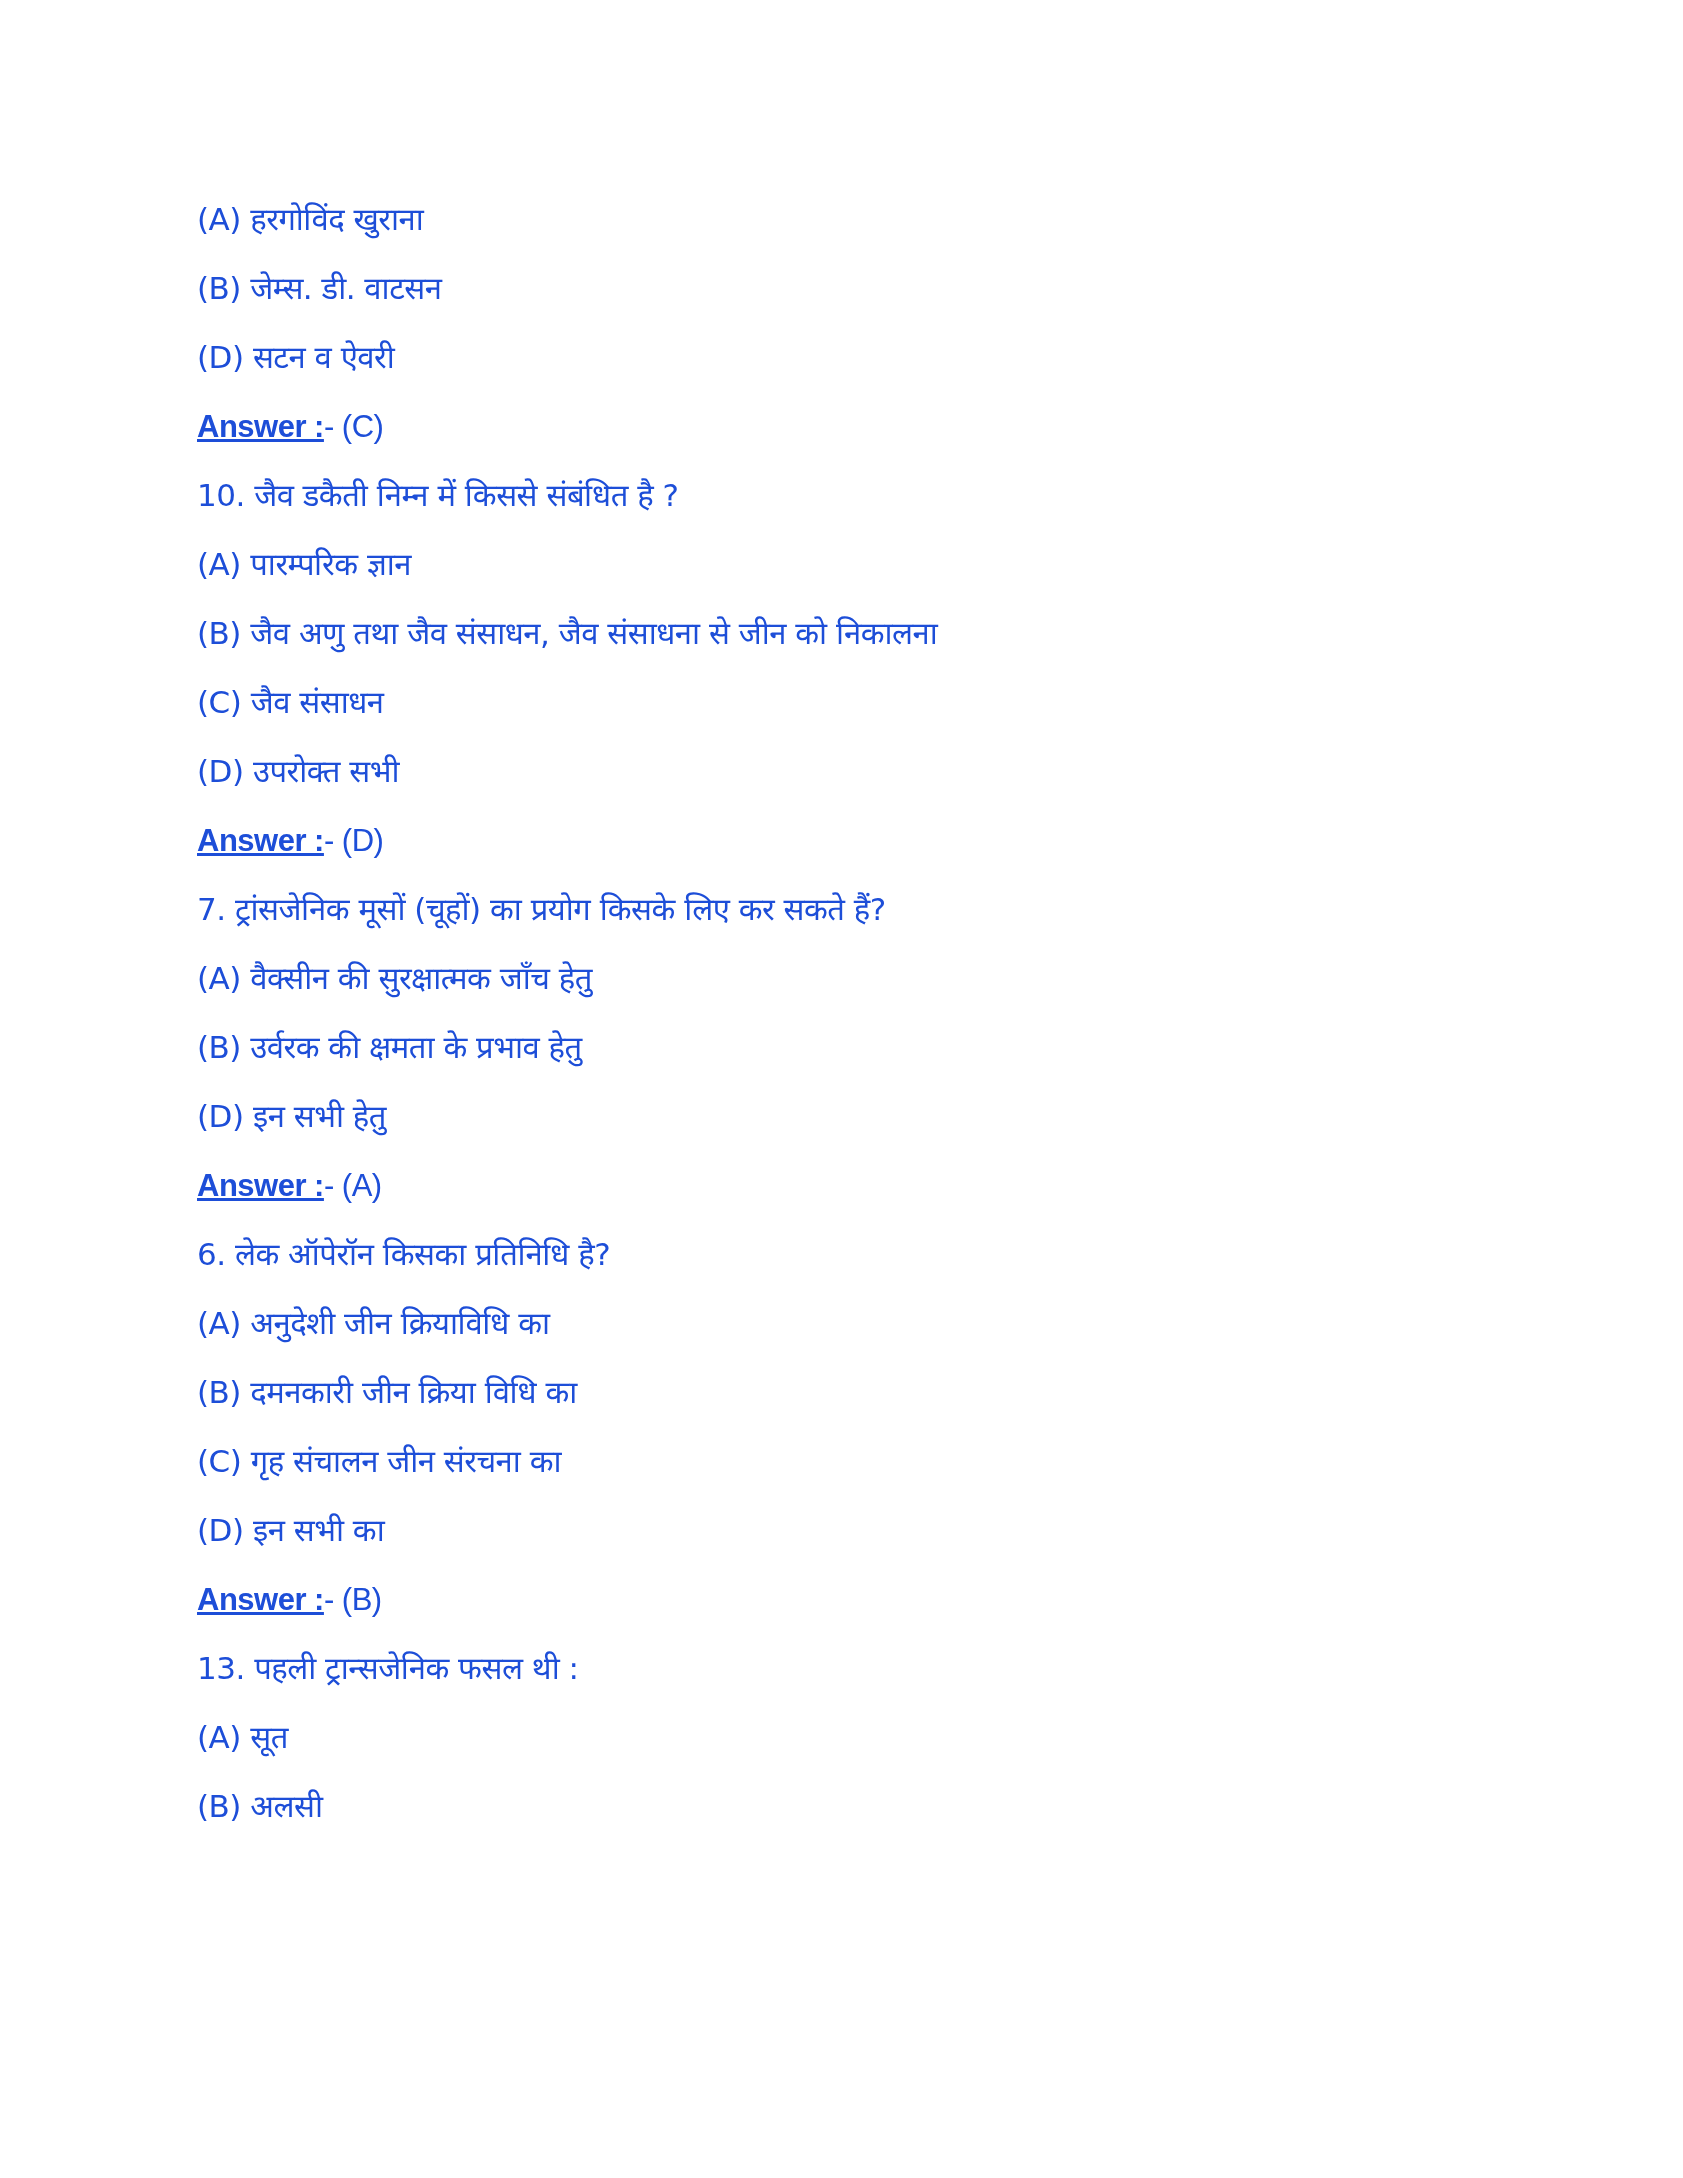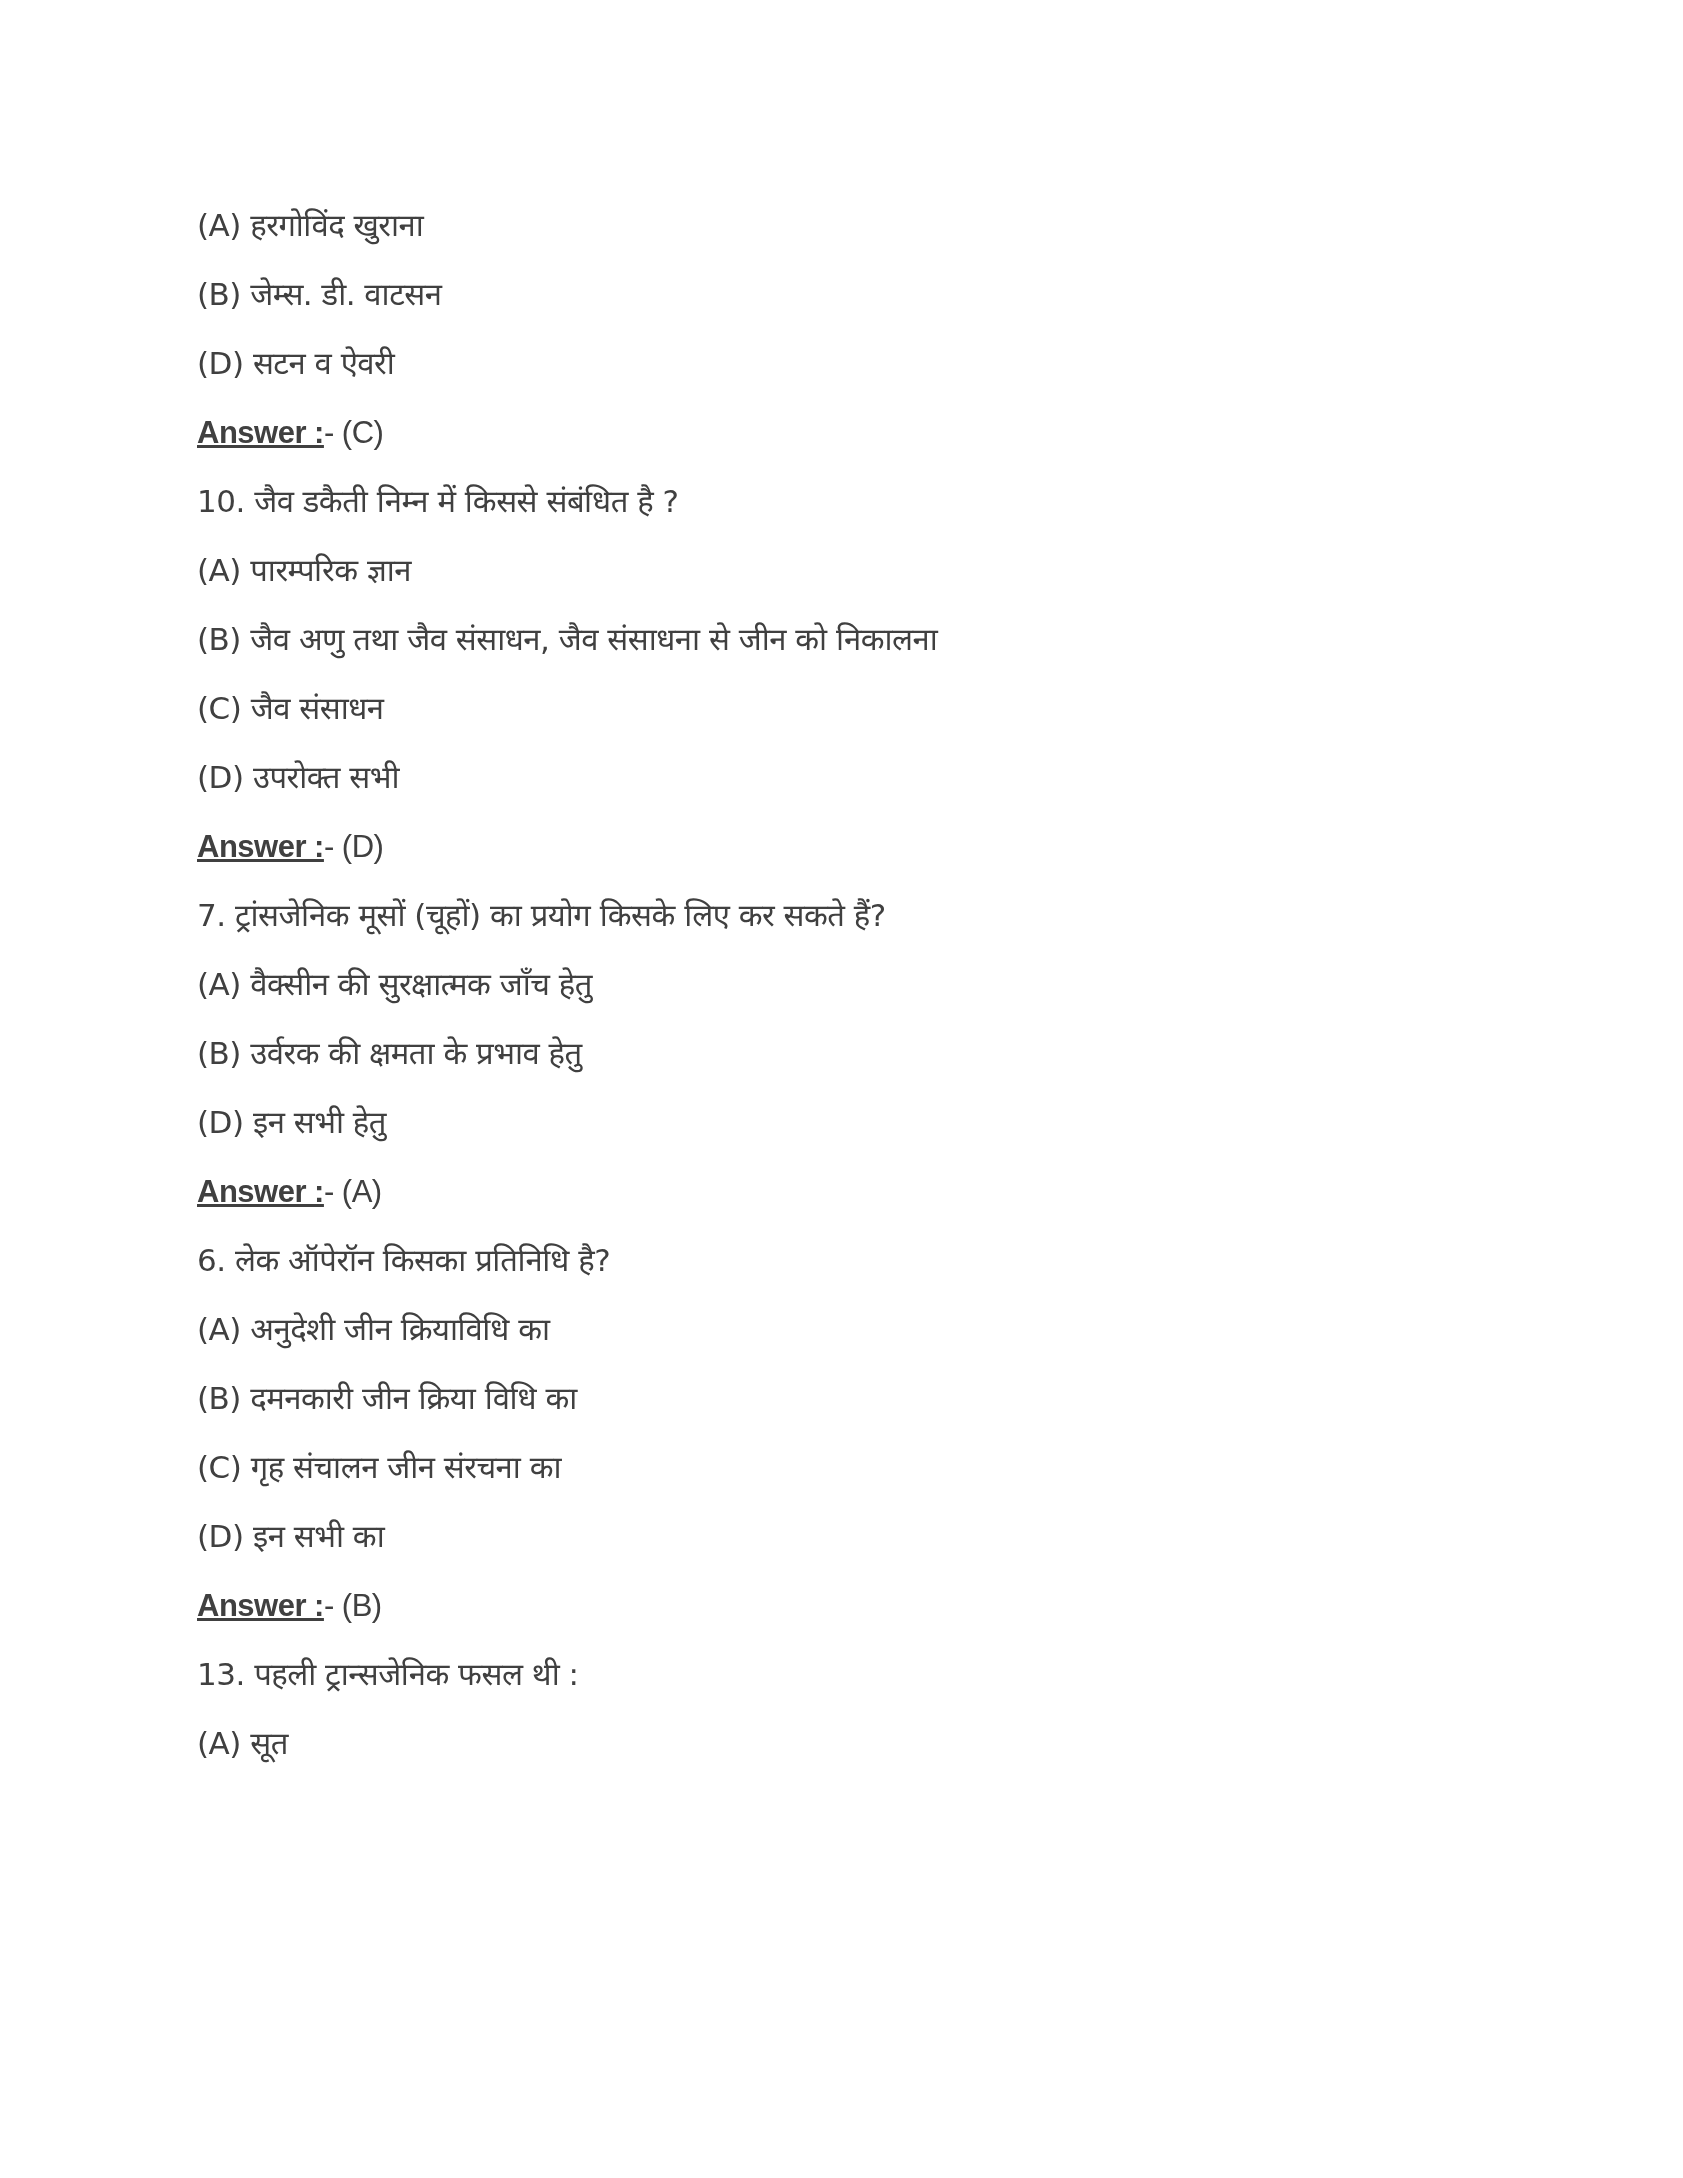--- a/index.html
+++ b/index.html
@@ -2,23 +2,23 @@
 <html><head>
   <meta charset="utf-8">
   <style>
     html, body { margin: 0; padding: 0; background: #ffffff; }
     body { width: 1683px; height: 2178px; position: relative; overflow: hidden; }
     .page {
       position: absolute; left: 0; top: 0; width: 1683px; height: 2178px;
       background: #ffffff;
     }
     .content {
-      position: absolute; left: 197px; top: 200px; width: 1287px;
+      position: absolute; left: 197px; top: 194px; width: 1287px;
       font-family: "DejaVu Sans", "Liberation Sans", sans-serif;
-      color: #404040;
+      color: #1d4ed8;
     }
     .line {
       height: 69px;
       line-height: 50px;
       font-size: 31px;
       white-space: nowrap;
       letter-spacing: -0.5px;
     }
     .answer-label { font-weight: bold; font-family: "Liberation Sans", "DejaVu Sans", sans-serif; font-size: 31px; text-decoration: underline; }
     .answer-sep { font-family: "Liberation Sans", "DejaVu Sans", sans-serif; }
@@ -48,15 +48,16 @@
 
     <div class="line">6. लेक ऑपेरॉन किसका प्रतिनिधि है?</div>
     <div class="line">(A) अनुदेशी जीन क्रियाविधि का</div>
     <div class="line">(B) दमनकारी जीन क्रिया विधि का</div>
     <div class="line">(C) गृह संचालन जीन संरचना का</div>
     <div class="line">(D) इन सभी का</div>
     <div class="line"><span class="answer-label">Answer :</span><span class="answer-sep">- (B)</span></div>
 
     <div class="line">13. पहली ट्रान्सजेनिक फसल थी :</div>
     <div class="line">(A) सूत</div>
+    <div class="line">(B) अलसी</div>
   </div>
 </div>
 
 
 </body></html>

